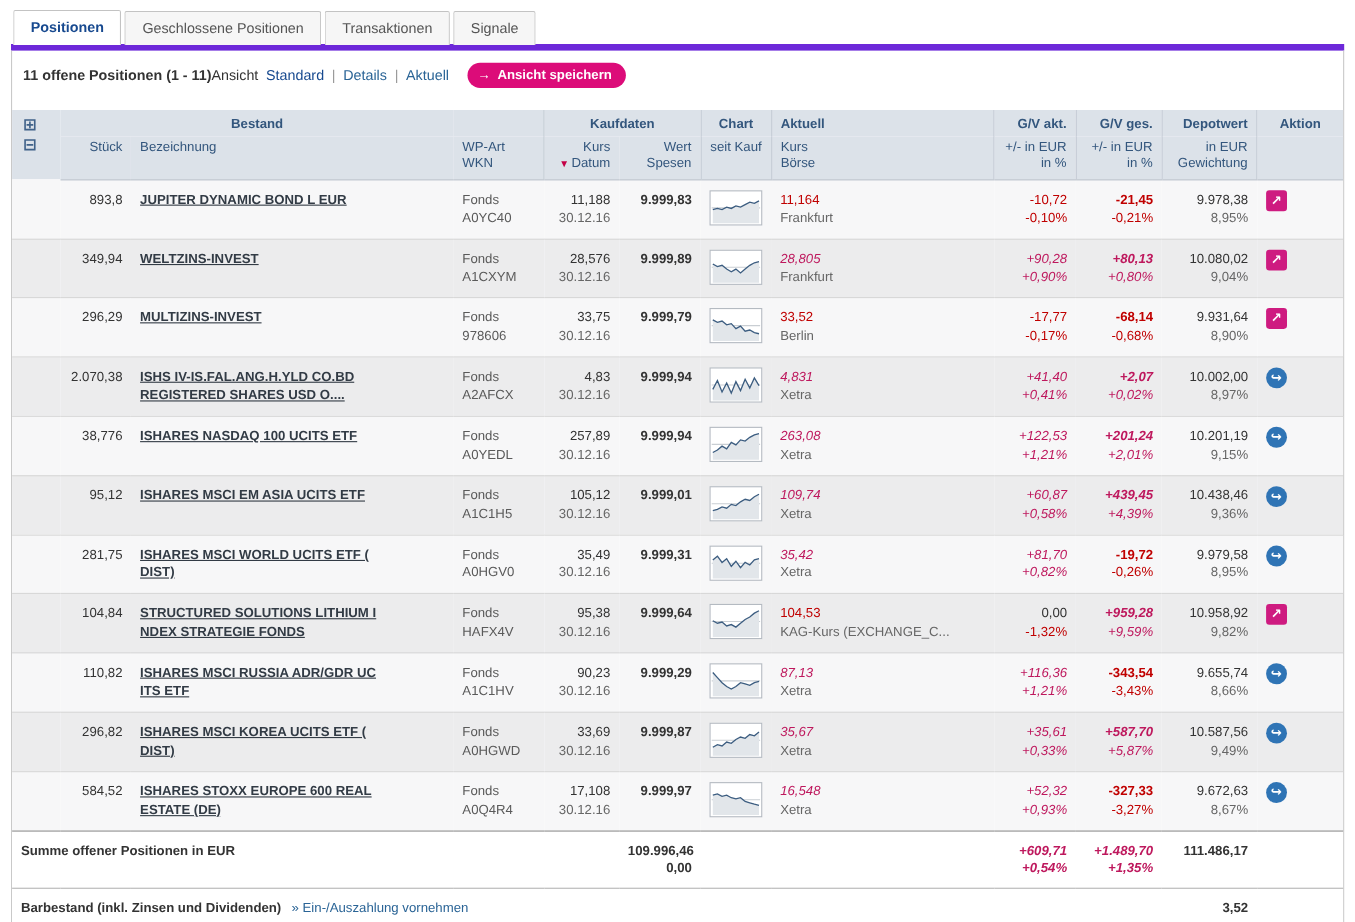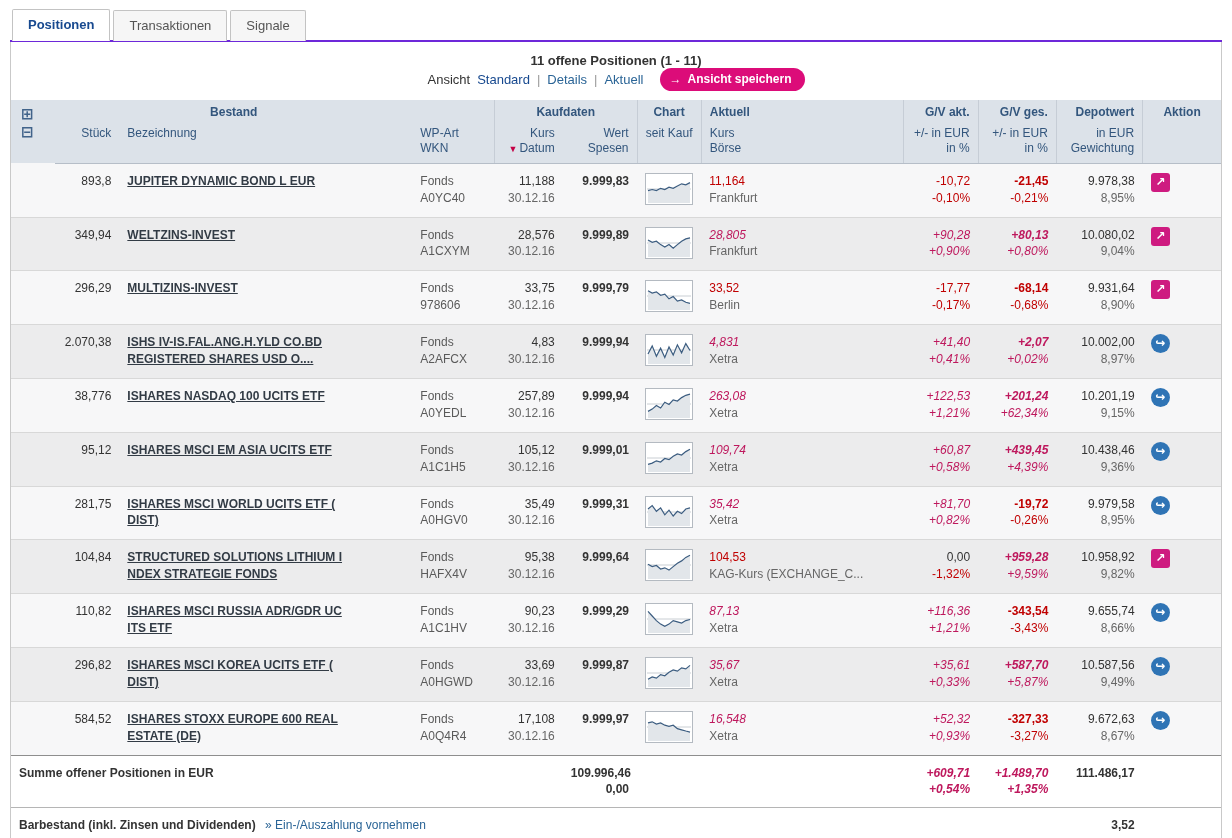--- a/index.html
+++ b/index.html
@@ -1,30 +1,30 @@
 <!DOCTYPE html>
 <html><head>
 <meta charset="utf-8">
 <style>
   * { box-sizing: border-box; }
   html,body { margin:0; padding:0; background:#fff; }
   body { font-family:"Liberation Sans","DejaVu Sans",sans-serif; color:#333; width:1232px; }
   .container { width:1232px; padding:8px 10px 10px; }
 
   
-  .tabbar { display:flex; align-items:flex-end; border-bottom:2px solid #6d28d9; padding-left:2px;text-align:center; }
+  .tabbar { display:flex; align-items:flex-end; border-bottom:6px solid #6d28d9; padding-left:2px;text-align:center; }
   .tab { font-size:13px; color:#555; background:#f6f6f6; border:1px solid #c3c3c3; border-bottom:none;
          border-radius:2px 2px 0 0; padding:7px 15px 8px; margin-right:3px; position:relative; top:1px; cursor:pointer; white-space:nowrap; }
   .tab.active { background:#fff; color:#17498f; font-weight:bold; border-bottom:1px solid #fff; }
 
   
   .panel { border:1px solid #c9c9c9; border-top:none; }
 
   
-  .toolbar { display:flex; justify-content:space-between; align-items:center; padding:11px 10px 9px; font-size:13px;flex-direction:column; }
+  .toolbar { display:flex; justify-content:flex-start; align-items:center; padding:11px 10px 20px; font-size:13px; }
   .toolbar-left { font-weight:bold; color:#333; }
   .toolbar-right { display:flex; align-items:center; gap:7px; }
   .view-label { color:#333; }
   .view-current { color:#17498f; font-weight:normal; cursor:pointer; }
   .view-link { color:#2a6496; cursor:pointer; }
   .sep { color:#999; }
   .save-btn { background:#dc0c79; color:#fff; font-weight:bold; font-size:12px; border:none;
               border-radius:12px; padding:4px 13px 5px 9px; margin-left:10px; display:inline-flex; align-items:center; gap:6px; cursor:pointer; }
   .save-btn .arrow { font-weight:bold; }
 
@@ -70,20 +70,21 @@
   .bar-label { font-weight:bold; }
   .bar-link { color:#2a6496; cursor:pointer; font-weight:normal; margin-left:6px; }
 </style>
 </head>
 <body>
 
 <div class="container">
 
   <div class="tabbar">
     <div class="tab active">Positionen</div>
+    <div class="tab">Geschlossene Positionen</div>
     <div class="tab">Transaktionen</div>
     <div class="tab">Signale</div>
   </div>
 
   <div class="panel">
 
     <div class="toolbar">
       <div class="toolbar-left">11 offene Positionen (1 - 11)</div>
       <div class="toolbar-right">
         <span class="view-label">Ansicht</span>
@@ -362,21 +363,21 @@
     <td class="left">
       <div class="pos">263,08</div>
       <div class="l2">Xetra</div>
     </td>
     <td class="right">
       <div class="pos">+122,53</div>
       <div class="pos">+1,21%</div>
     </td>
     <td class="right">
       <div class="bold pos">+201,24</div>
-      <div class="pos">+62,34%</div>
+      <div class="pos">+2,01%</div>
     </td>
     <td class="right">
       <div>10.201,19</div>
       <div class="l2">9,15%</div>
     </td>
     <td class="center">
       <span class="action blue">↪</span>
     </td>
   </tr>
           <tr class="even">

